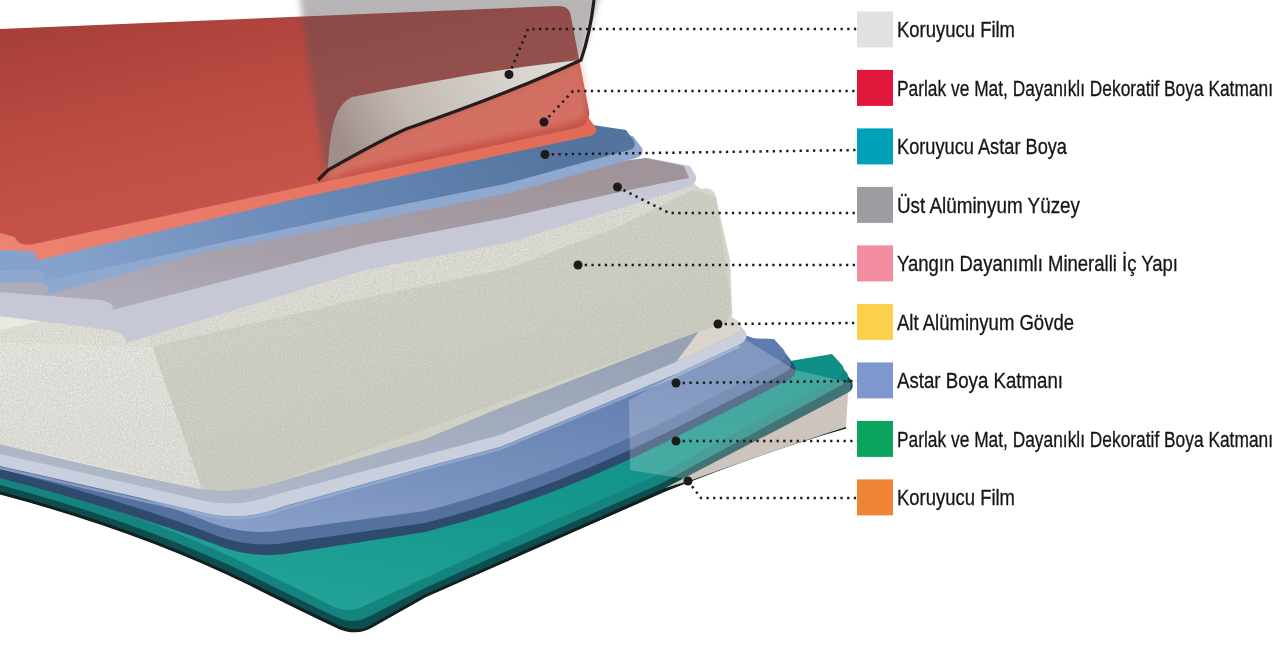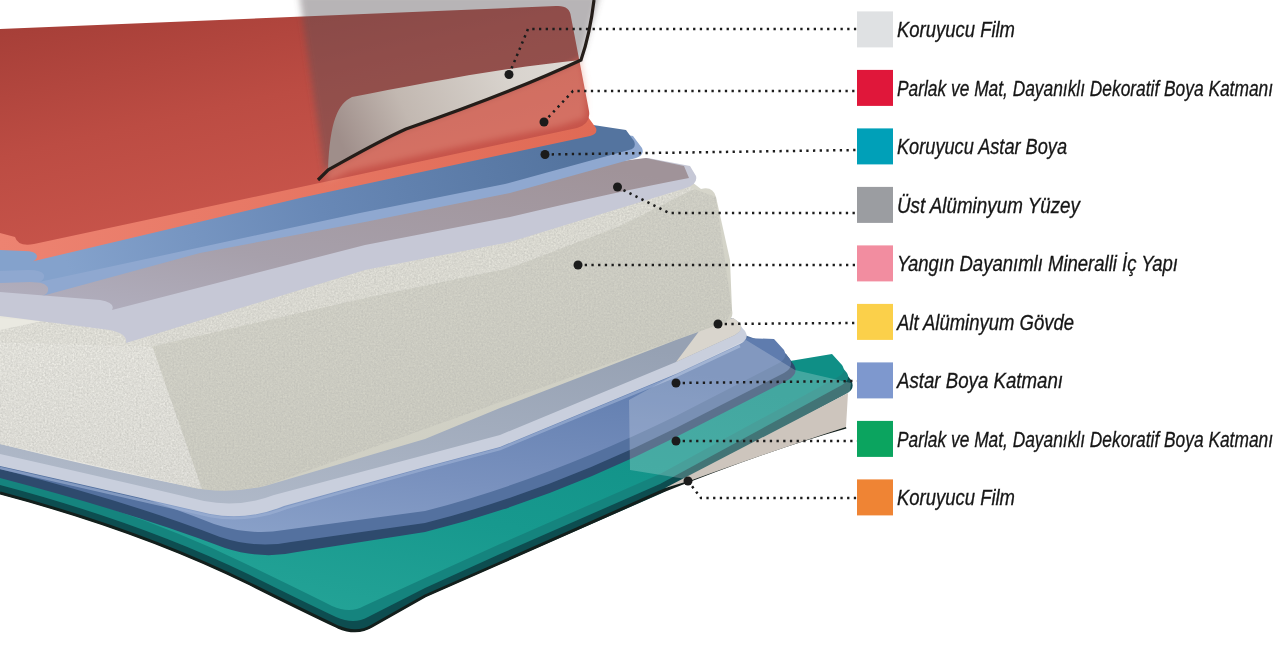--- a/index.html
+++ b/index.html
@@ -1,16 +1,16 @@
 <!DOCTYPE html>
 <html><head>
 <meta charset="utf-8">
 <style>
   html,body{margin:0;padding:0;background:#ffffff;}
-  #stage{position:relative;width:1280px;height:646px;overflow:hidden;background:#fff;font-style:italic;}
+  #stage{position:relative;width:1280px;height:646px;overflow:hidden;background:#fff;}
   svg{display:block;}
   text{font-family:"Liberation Sans",sans-serif;fill:#161616;stroke:#161616;stroke-width:0.3;}
 </style>
 </head>
 <body>
 <div id="stage">
 <svg width="1280" height="646" viewBox="0 0 1280 646">
 <defs>
   <linearGradient id="gTeal" x1="0" y1="1" x2="0.7" y2="0">
     <stop offset="0" stop-color="#2aa89b"></stop>

